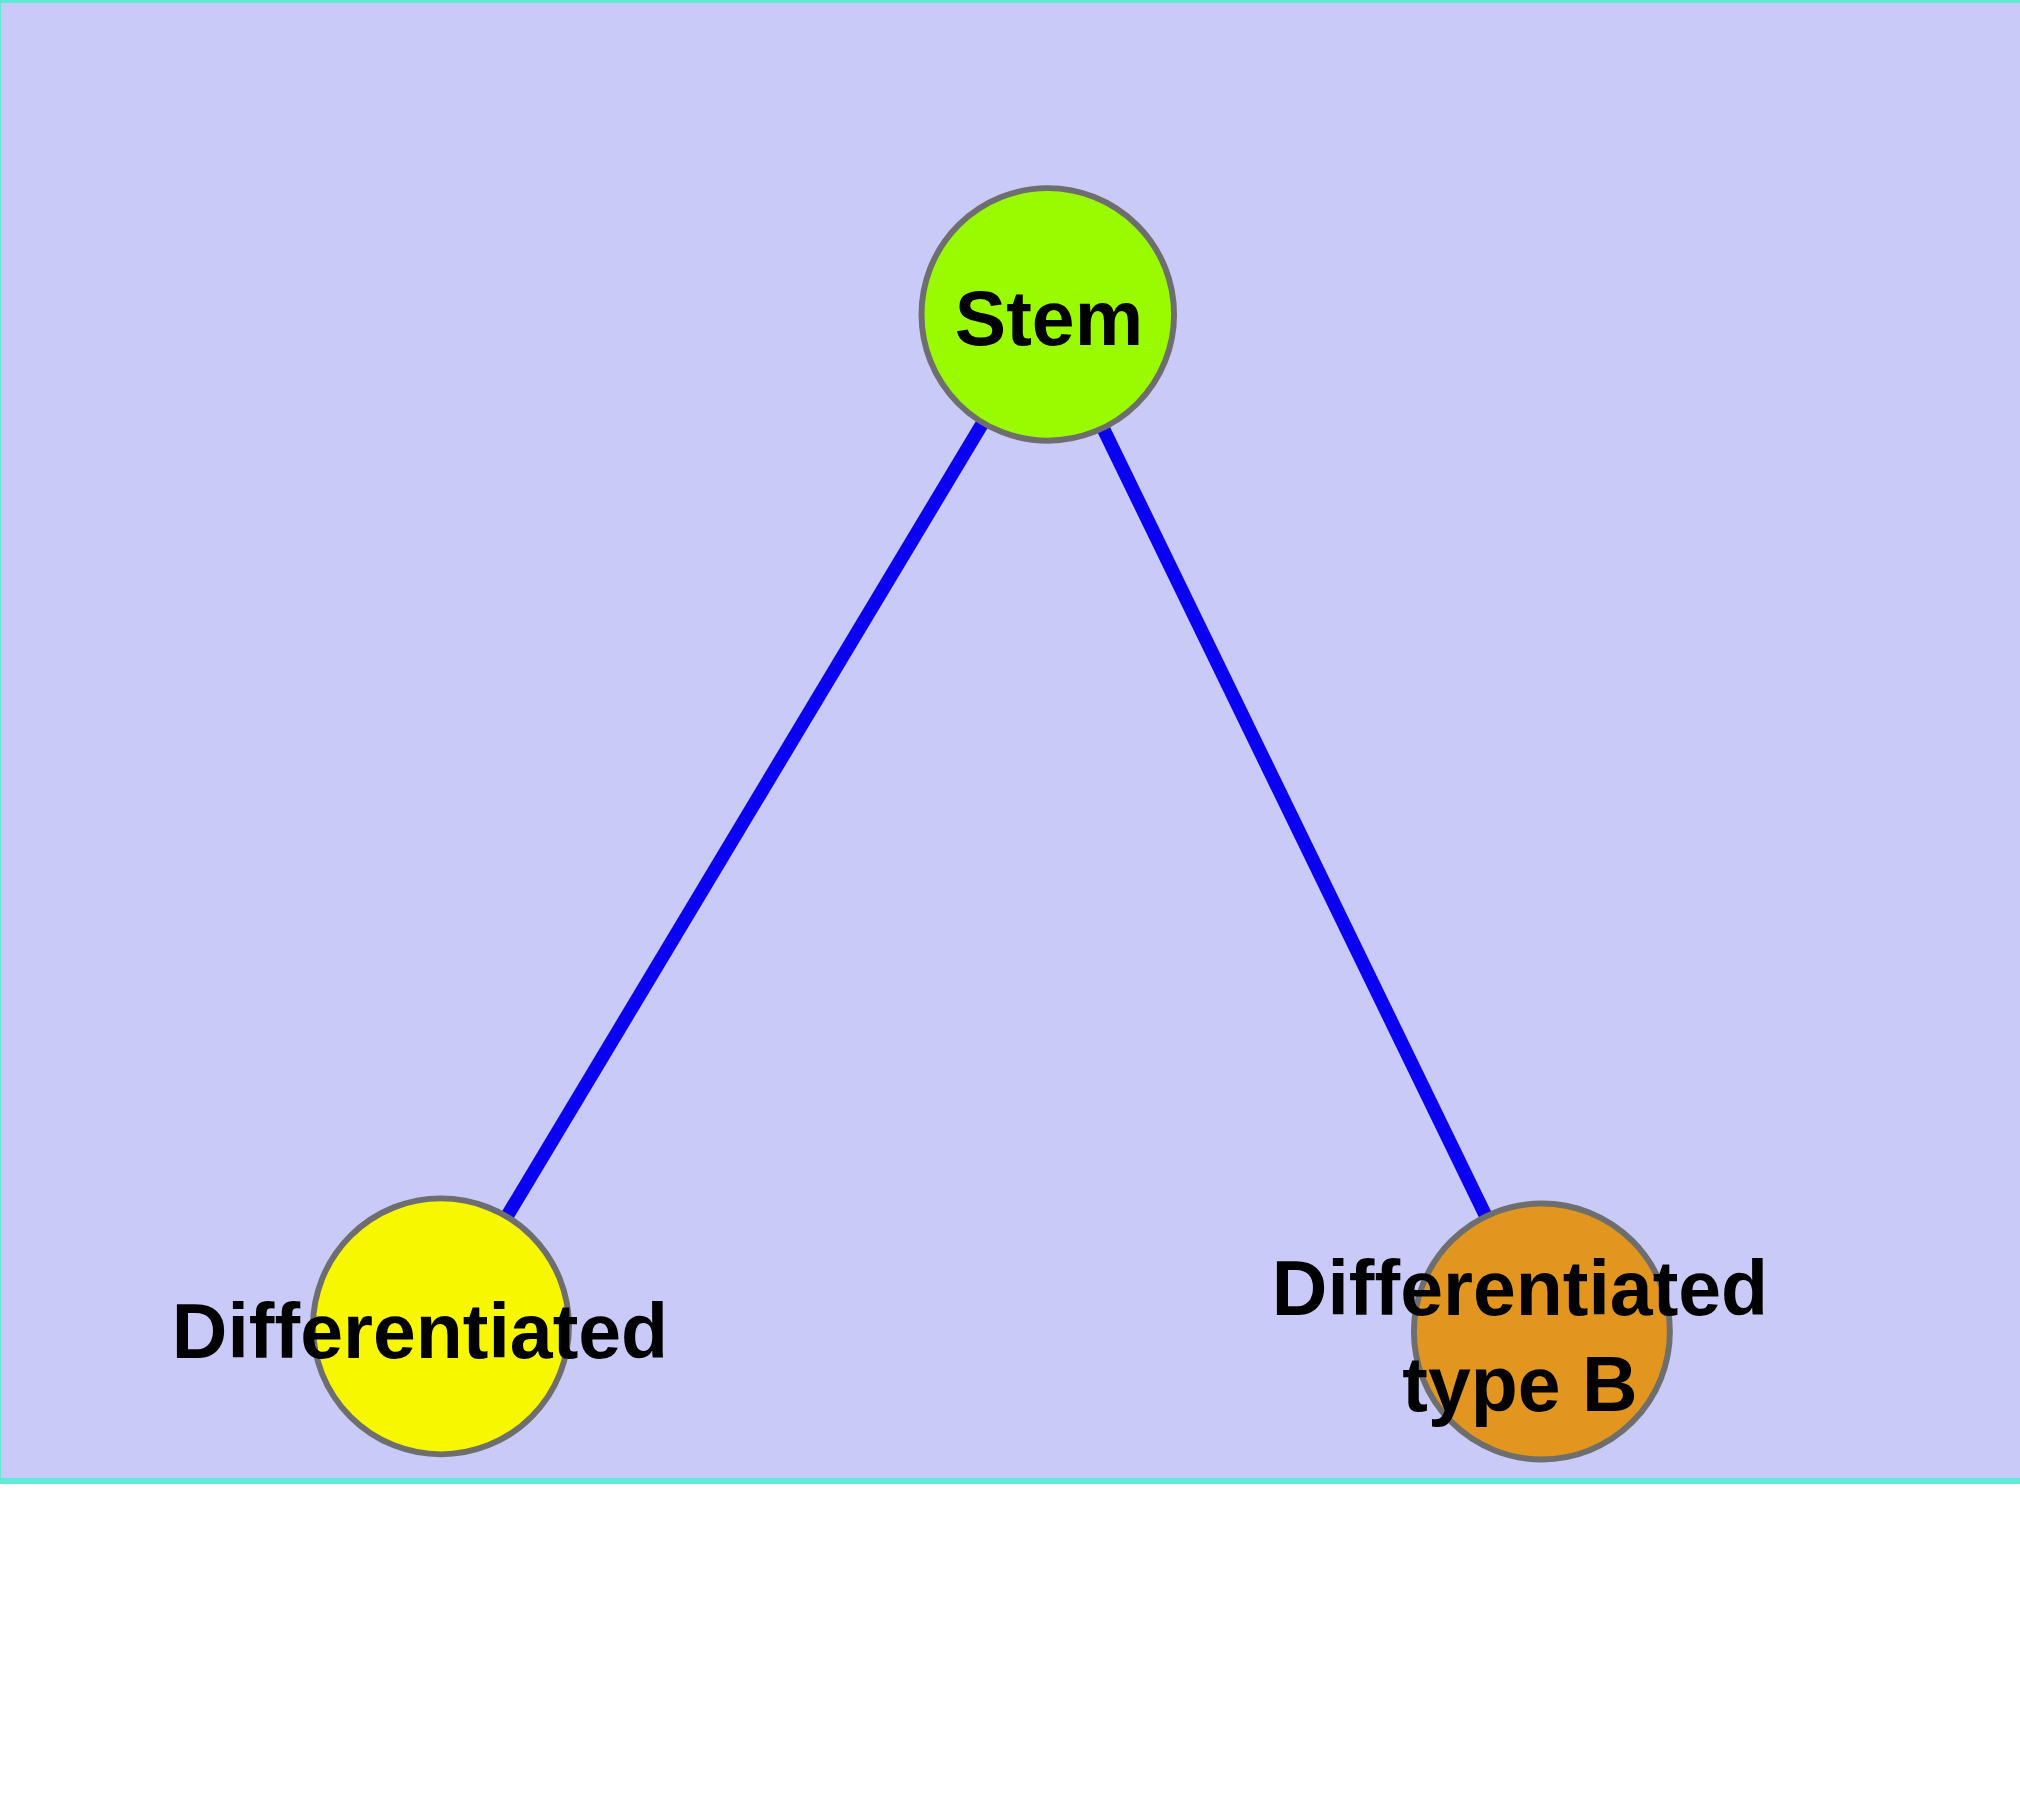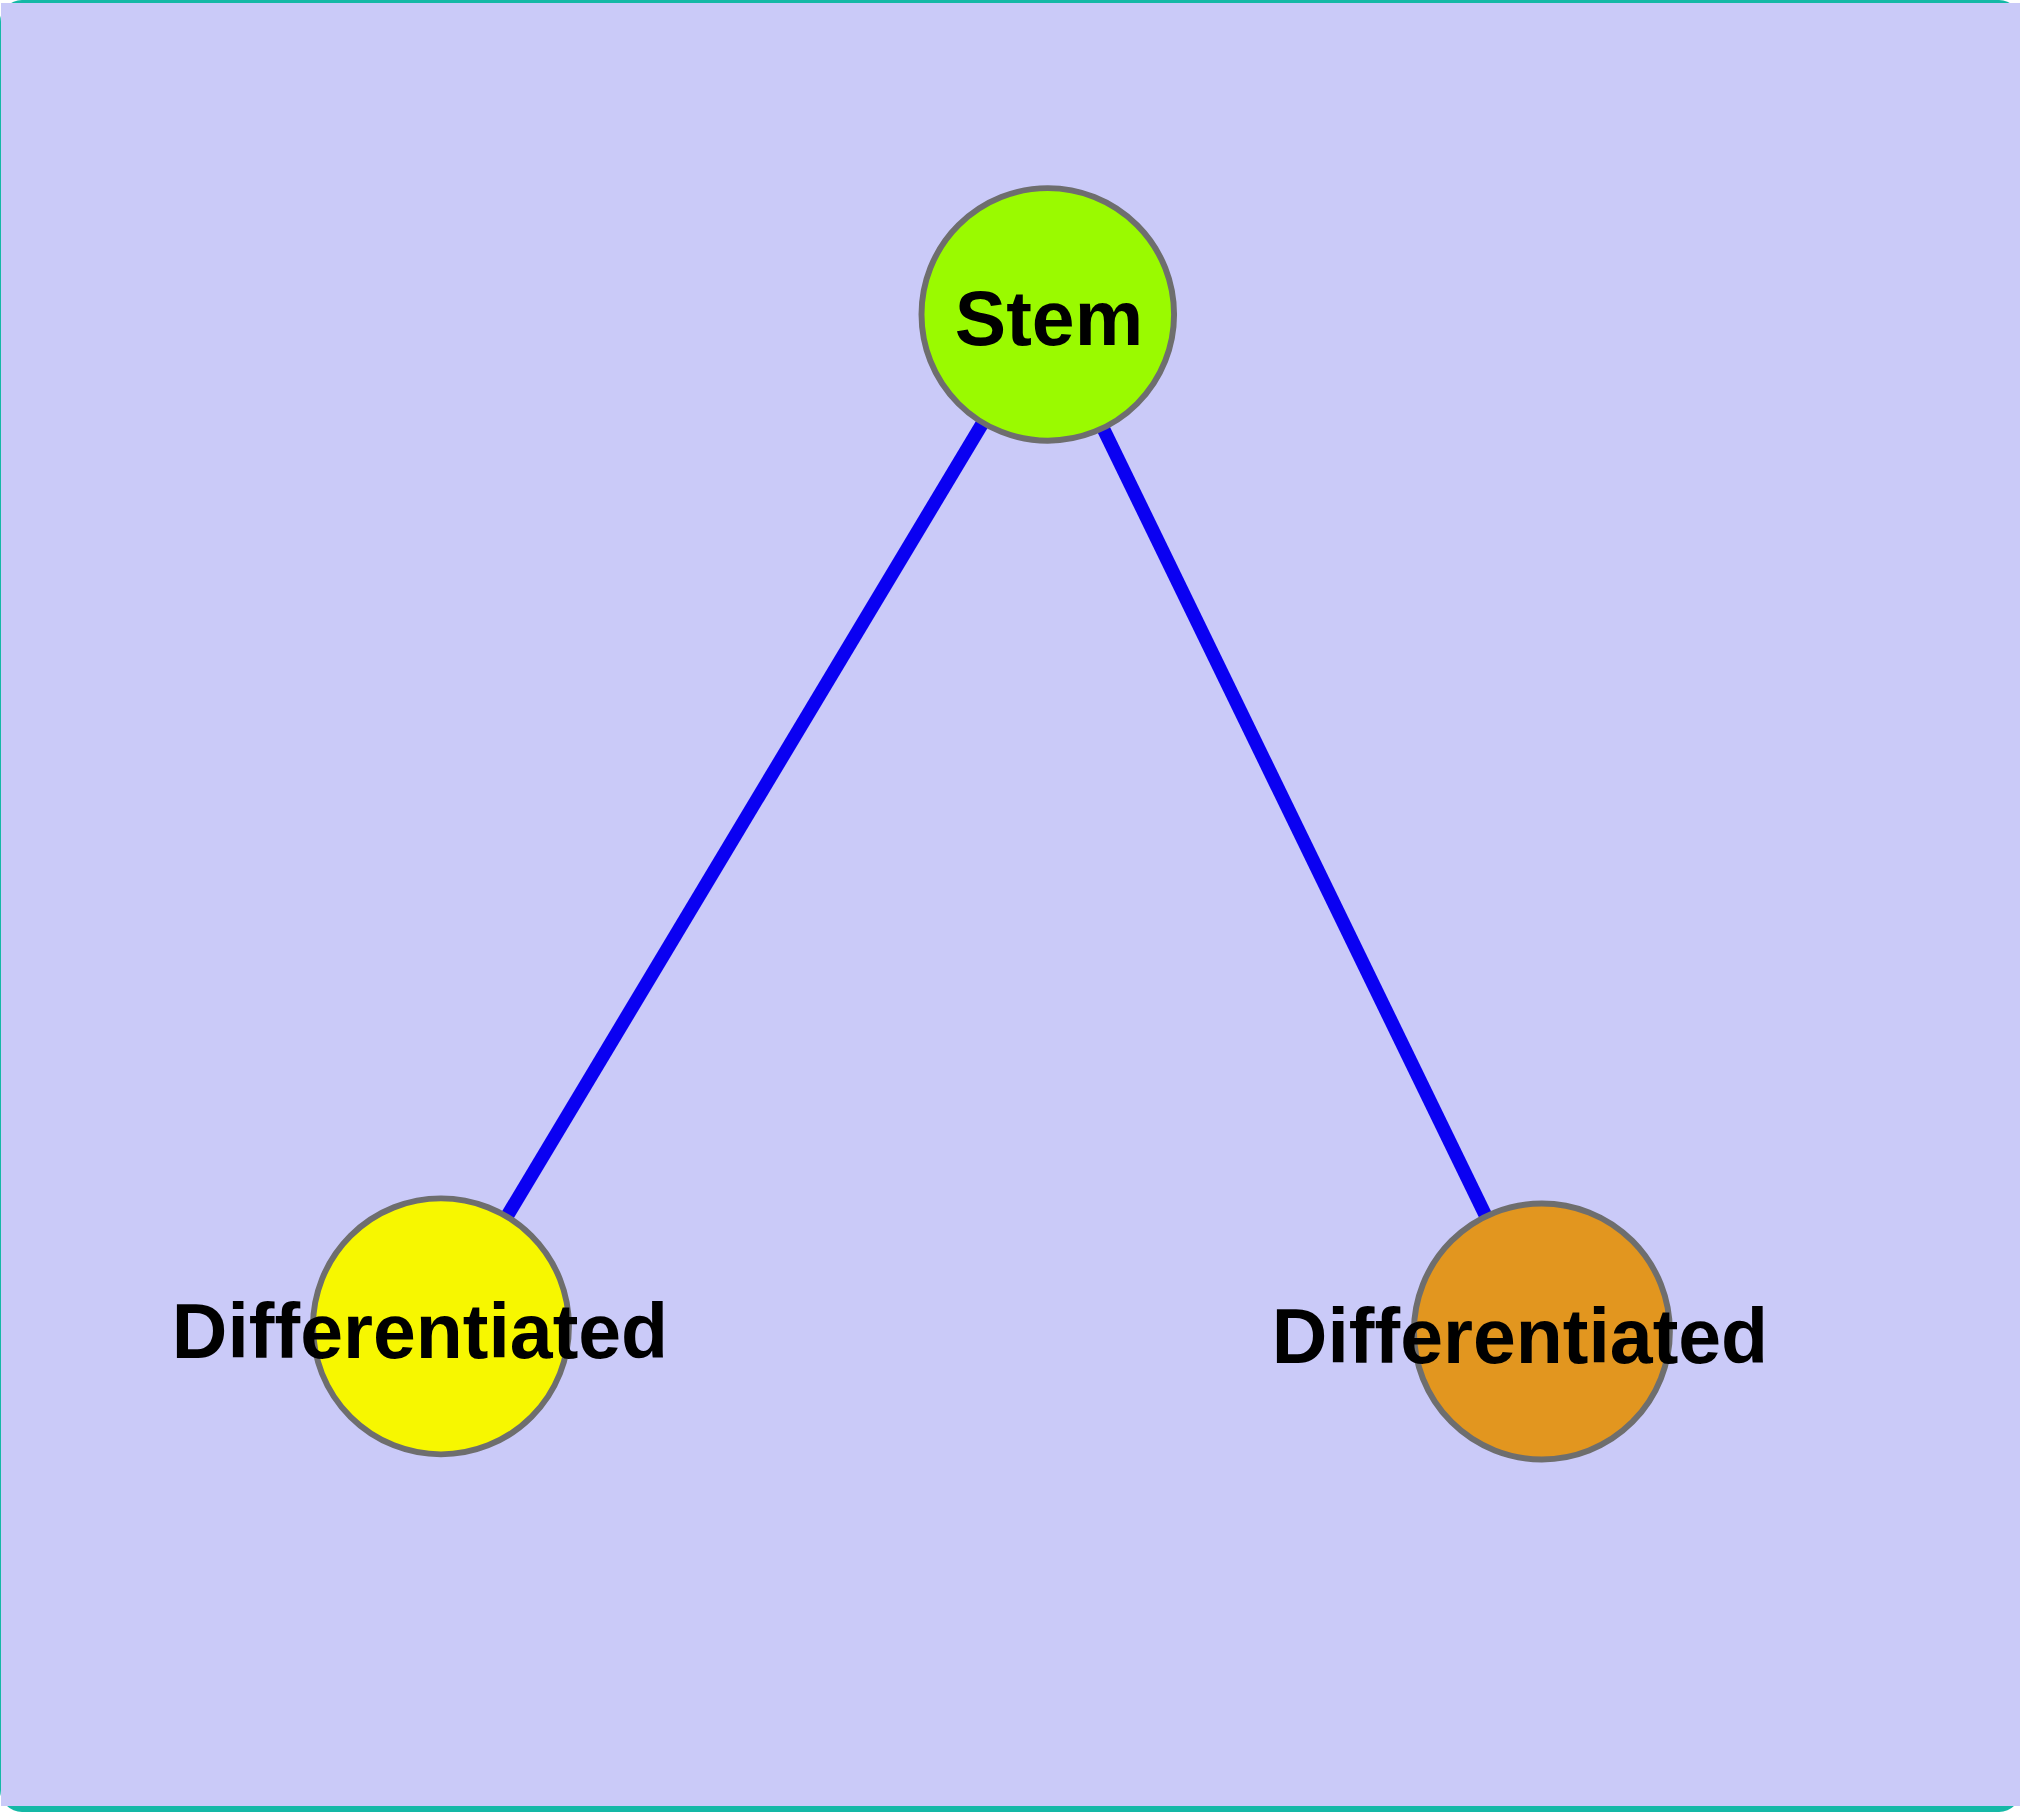--- a/index.html
+++ b/index.html
@@ -6,23 +6,22 @@
     margin: 0;
     padding: 0;
     width: 2021px;
     height: 1812px;
     background: #ffffff;
     overflow: hidden;
   }
   .stage {
     position: relative;
     width: 2021px;
-    height: 1812px;
-    background: #14b8a6;
-    border-radius: 22px;
+    height: 1484px;
+    background: #5eead4;
   }
   .panel {
     position: absolute;
     left: 0.8px;
     top: 2.5px;
     right: 0.8px;
     bottom: 6px;
   }
   svg.graph {
     position: absolute;
@@ -60,15 +59,16 @@
   <div class="node-label" style="left: 1049px; top: 318px; color: rgb(0, 0, 0);">
     <span class="line">Stem</span>
   </div>
 
   <div class="node-label" style="left: 420px; top: 1331px; color: rgb(0, 0, 0);">
     <span class="line">Differentiated</span>
   </div>
 
   <div class="node-label" style="left: 1520px; top: 1336px; color: rgb(0, 0, 0);">
     <span class="line">Differentiated</span>
+    <span class="line">type B</span>
   </div>
 </div>
 
 
 </body></html>

